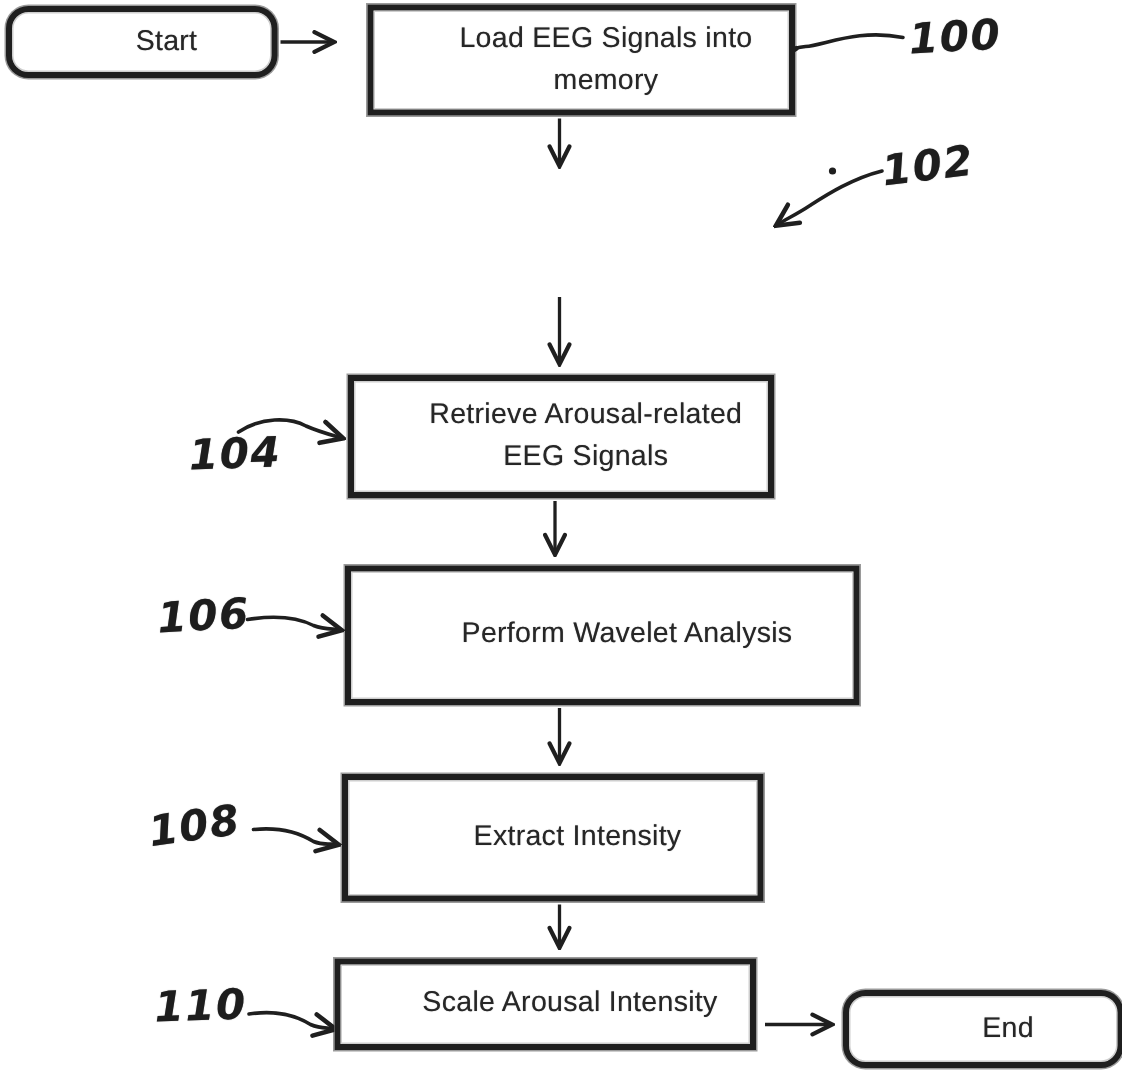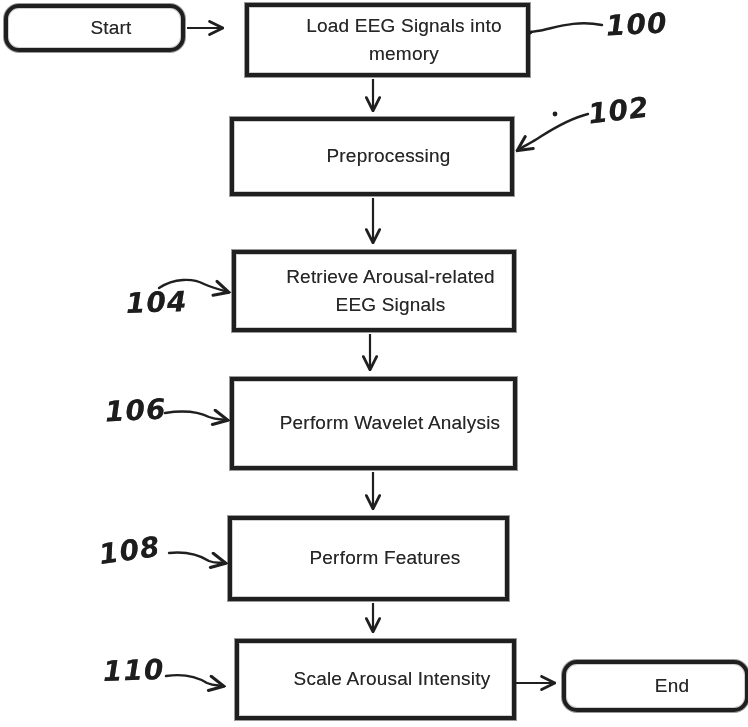--- a/index.html
+++ b/index.html
@@ -58,37 +58,34 @@
   </svg>
 
   <div class="node terminator" style="left:4px;top:4px;width:181px;height:48px;">
     <span class="node-label">Start</span>
   </div>
 
   <div class="node" style="left:245px;top:3px;width:285px;height:74px;">
     <span class="node-label wrap-narrow">Load EEG Signals into memory</span>
   </div>
 
-  <div class="node" style="left:230px;top:117px;width:284px;height:79px;">
-    <span class="node-label">Preprocessing</span>
-  </div>
 
   <div class="node" style="left:232px;top:250px;width:284px;height:82px;align-items:center;">
     <span class="node-label wrap-mid">Retrieve Arousal-related EEG Signals</span>
   </div>
 
-  <div class="node" style="left:230px;top:377px;width:287px;height:93px;">
+  <div class="node" style="left:230px;top:377px;width:343px;height:93px;">
     <span class="node-label">Perform Wavelet Analysis</span>
   </div>
 
   <div class="node" style="left:228px;top:516px;width:281px;height:85px;">
-    <span class="node-label">Perform Features</span>
+    <span class="node-label">Extract Intensity</span>
   </div>
 
-  <div class="node" style="left:235px;top:639px;width:281px;height:81px;text-align:right;">
+  <div class="node" style="left:223px;top:639px;width:281px;height:61px;text-align:right;">
     <span class="node-label">Scale Arousal Intensity</span>
   </div>
 
   <div class="node terminator" style="left:562px;top:660px;width:187px;height:52px;">
     <span class="node-label">End</span>
   </div>
 
   <div class="ref" style="left:606px;top:8px;transform:rotate(-3deg);">100</div>
   <div class="ref" style="left:588px;top:94px;transform:rotate(-7deg);">102</div>
   <div class="ref" style="left:126px;top:286px;transform:rotate(-2deg);">104</div>

